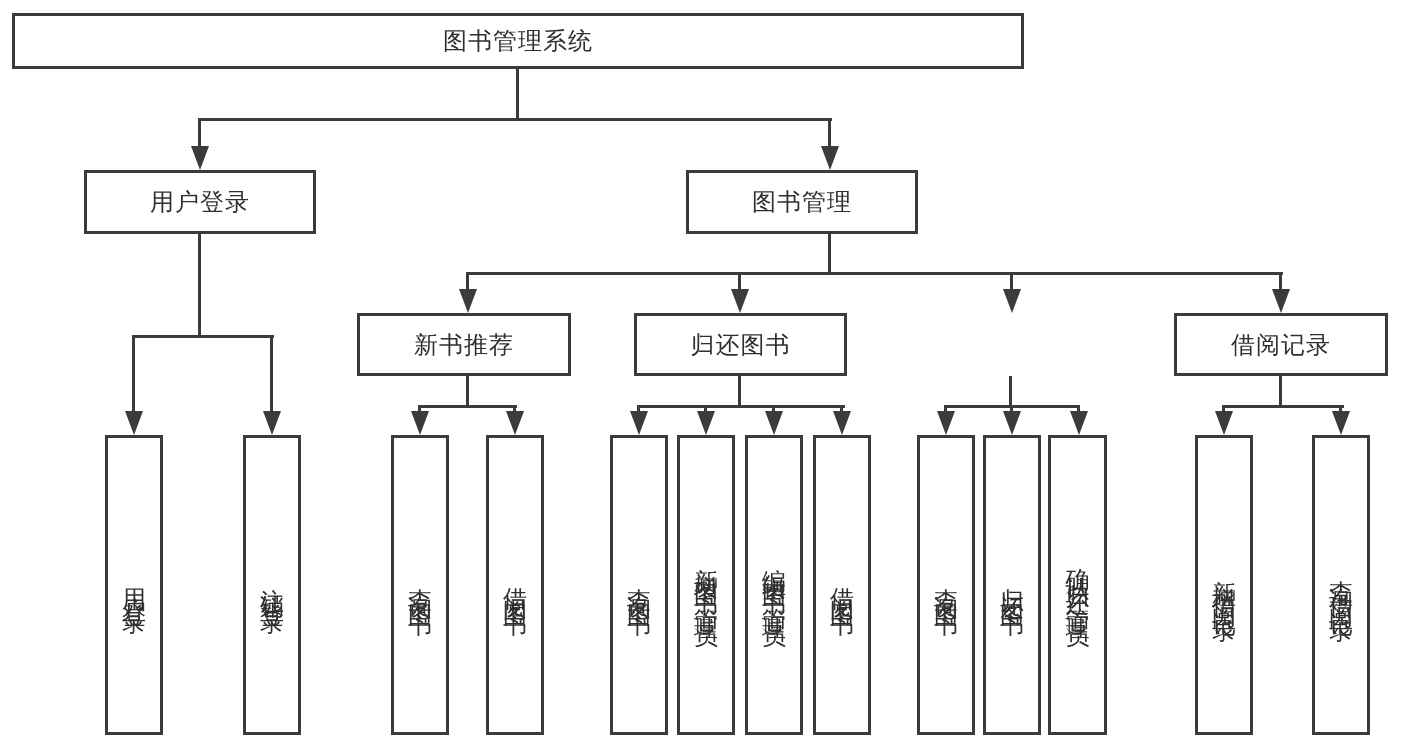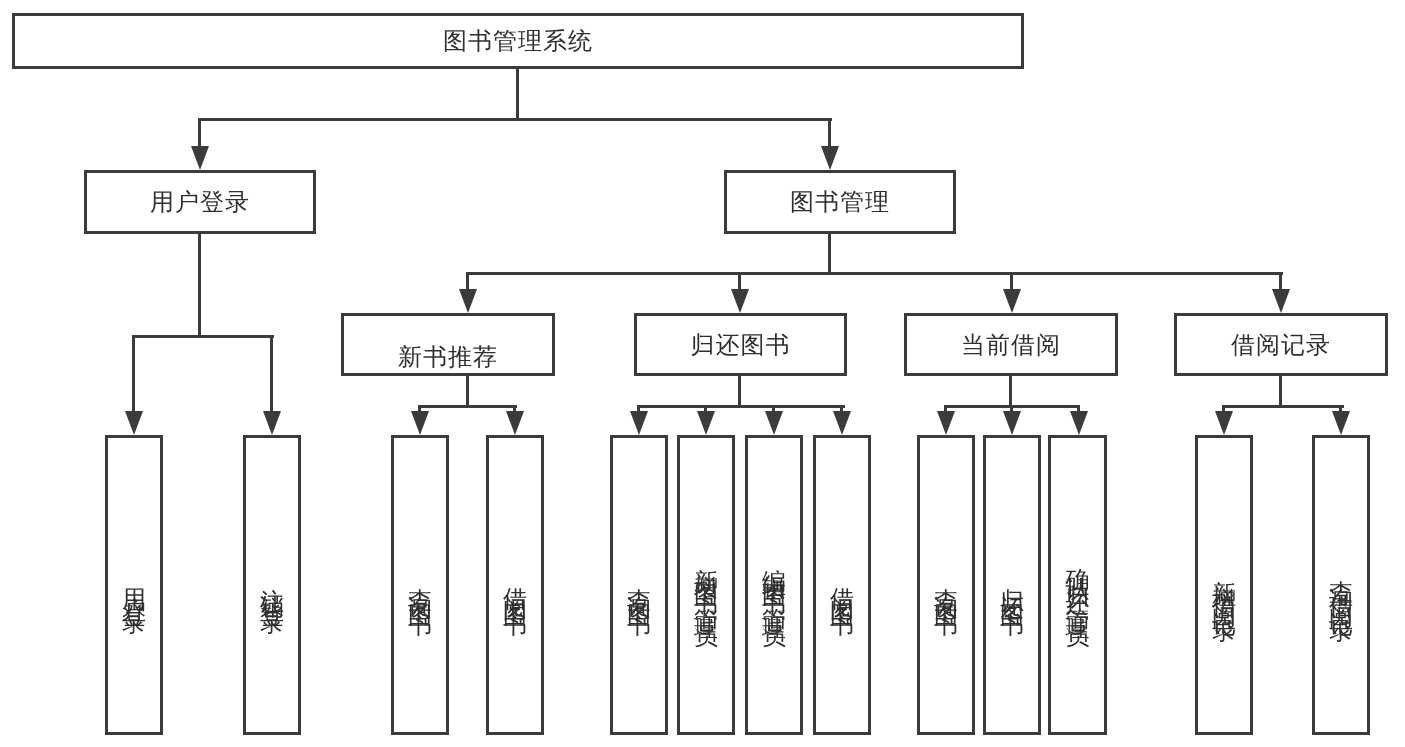--- a/index.html
+++ b/index.html
@@ -70,21 +70,21 @@
     <div class="hline" style="left:198px;top:118px;width:634px;"></div>
     <div class="vline" style="left:198px;top:118px;height:30px;"></div>
     <div class="arrowhead" style="left:191px;top:146px;"></div>
     <div class="vline" style="left:828px;top:118px;height:30px;"></div>
     <div class="arrowhead" style="left:821px;top:146px;"></div>
   </div>
 
   <div class="box" style="left:84px;top:170px;width:232px;height:64px;">
     <span>用户登录</span>
   </div>
-  <div class="box" style="left:724px;top:170px;width:232px;height:64px;">
+  <div class="box" style="left:686px;top:170px;width:232px;height:64px;">
     <span>图书管理</span>
   </div>
 
   <div>
     <div class="vline" style="left:198px;top:234px;height:101px;"></div>
     <div class="hline" style="left:132px;top:335px;width:142px;"></div>
     <div class="vline" style="left:132px;top:335px;height:78px;"></div>
     <div class="arrowhead" style="left:125px;top:411px;"></div>
     <div class="vline" style="left:270px;top:335px;height:78px;"></div>
     <div class="arrowhead" style="left:263px;top:411px;"></div>
@@ -96,28 +96,25 @@
     <div class="vline" style="left:466px;top:272px;height:20px;"></div>
     <div class="arrowhead" style="left:459px;top:289px;"></div>
     <div class="vline" style="left:738px;top:272px;height:20px;"></div>
     <div class="arrowhead" style="left:731px;top:289px;"></div>
     <div class="vline" style="left:1010px;top:272px;height:20px;"></div>
     <div class="arrowhead" style="left:1003px;top:289px;"></div>
     <div class="vline" style="left:1279px;top:272px;height:20px;"></div>
     <div class="arrowhead" style="left:1272px;top:289px;"></div>
   </div>
 
-  <div class="box" style="left:341px;top:313px;width:214px;height:63px;align-items:flex-end;">
+  <div class="box" style="left:357px;top:313px;width:214px;height:63px;">
     <span>新书推荐</span>
   </div>
   <div class="box" style="left:634px;top:313px;width:213px;height:63px;">
     <span>归还图书</span>
-  </div>
-  <div class="box" style="left:904px;top:313px;width:214px;height:63px;">
-    <span>当前借阅</span>
   </div>
   <div class="box" style="left:1174px;top:313px;width:214px;height:63px;">
     <span>借阅记录</span>
   </div>
 
   <div>
     <div class="vline" style="left:466px;top:376px;height:32px;"></div>
     <div class="hline" style="left:418px;top:405px;width:99px;"></div>
     <div class="vline" style="left:418px;top:405px;height:10px;"></div>
     <div class="arrowhead" style="left:411px;top:411px;"></div>

